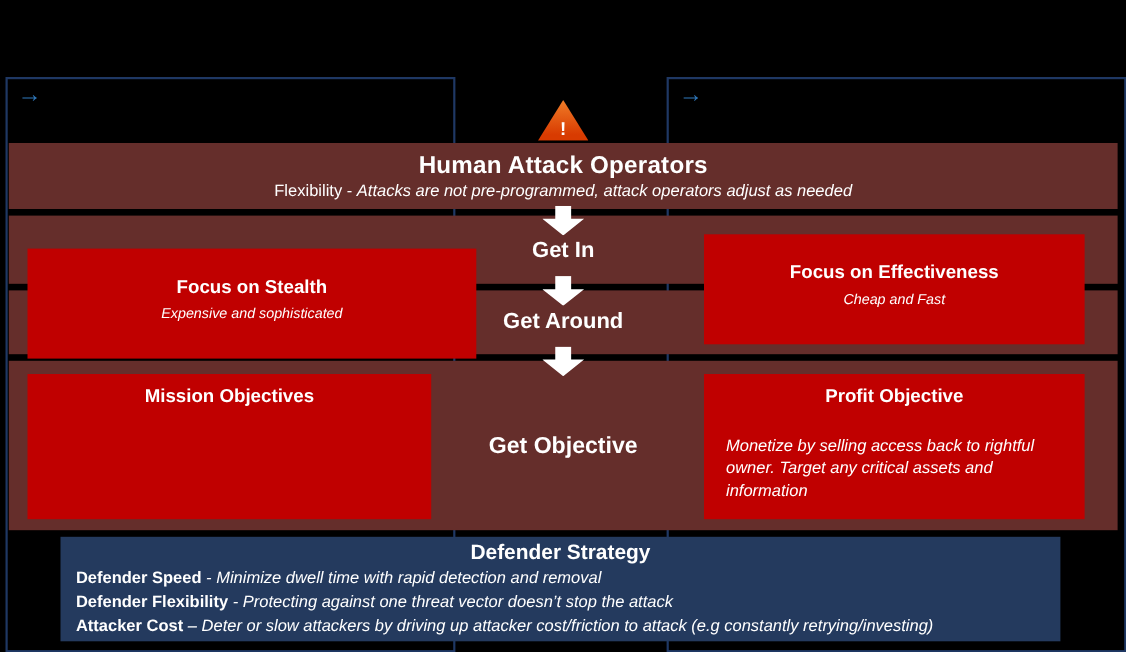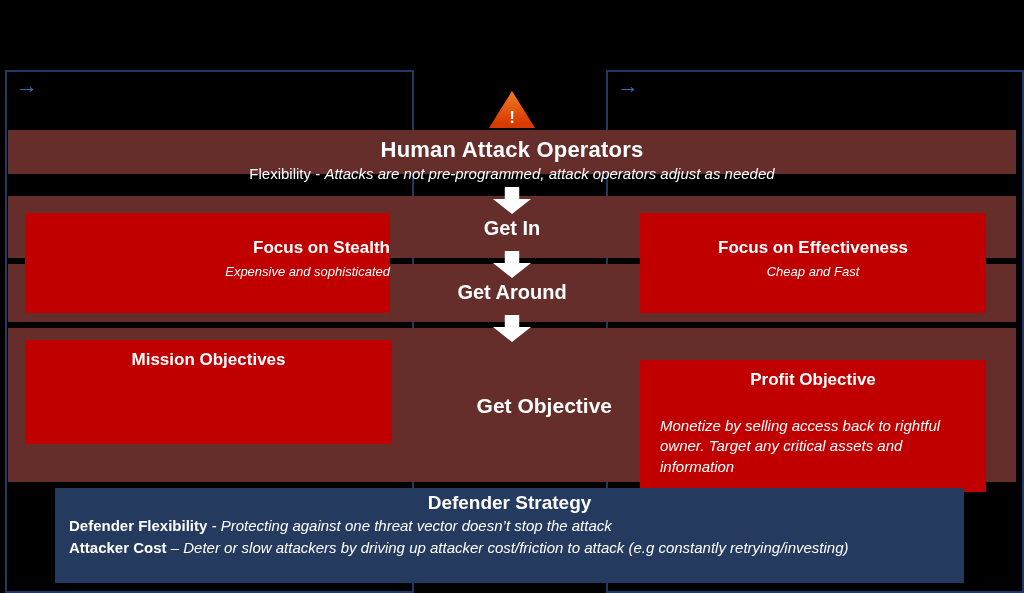--- a/index.html
+++ b/index.html
@@ -34,21 +34,21 @@
     line-height: 1;
   }
 
   
   .band {
     position: absolute;
     left: 8px;
     width: 1008px;
     background: var(--band-maroon, #652E2B);
   }
-  .band-operators { top: 130px; height: 44px; text-align: center; color: #fff; }
+  .band-operators { top: 130px; height: 60px; text-align: center; color: #fff; }
   .band-getin     { top: 196px; height: 62px; }
   .band-getaround { top: 264px; height: 58px; }
   .band-objective { top: 328px; height: 154px; }
 
   .band-title { font-size: 22px; font-weight: bold; padding-top: 7px; letter-spacing: 0.2px; }
   .band-subtitle { font-size: 15px; margin-top: 2px; }
   .band-subtitle b { font-weight: normal; }
   .band-subtitle i { }
 
   
@@ -58,24 +58,24 @@
     color: #fff;
   }
   .box-centered {
     display: flex;
     flex-direction: column;
     justify-content: center;
     align-items: center;
     text-align: center;
     padding-bottom: 10px;
   }
-  .stealth       { left: 25px;  top: 213px; width: 365px; height: 100px; align-items: flex-end; }
+  .stealth       { left: 25px;  top: 226px; width: 408px; height: 100px; }
   .effectiveness { left: 640px; top: 213px; width: 346px; height: 100px; }
-  .mission       { left: 25px;  top: 340px; width: 367px; height: 104px; padding: 10px 20px; }
-  .profit        { left: 640px; top: 340px; width: 346px; height: 132px; padding: 10px 20px; margin-top: 20px; }
+  .mission       { left: 25px;  top: 340px; width: 367px; height: 132px; padding: 10px 20px; }
+  .profit        { left: 640px; top: 340px; width: 346px; height: 132px; padding: 10px 20px; }
 
   .redbox-title { font-size: 17px; font-weight: bold; }
   .mission .redbox-title, .profit .redbox-title { text-align: center; }
   .redbox-sub { font-size: 13px; font-style: italic; margin-top: 6px; }
   .redbox-body {
     font-size: 15px;
     font-style: italic;
     margin-top: 26px;
     line-height: 1.35;
     text-align: left;
@@ -99,21 +99,21 @@
     position: absolute;
     left: 412px;
     width: 200px;
     text-align: center;
     color: #fff;
     font-weight: bold;
     font-size: 20px;
   }
   .l-getin     { top: 217px; }
   .l-getaround { top: 281px; }
-  .l-objective { top: 394px; font-size: 21px; text-align: right; }
+  .l-objective { top: 394px; font-size: 21px; }
 
   
   .warning {
     position: absolute;
     left: 489px;
     top: 91px;
     width: 46px;
     height: 37px;
     background: linear-gradient(180deg, #F07D28 0%, var(--warning-orange, #D83B01) 85%);
     clip-path: polygon(50% 0, 100% 100%, 0 100%);
@@ -190,20 +190,23 @@
   <div class="stage-label l-getaround">Get Around</div>
   <div class="stage-label l-objective">Get Objective</div>
 
   <div class="warning">
     <span class="warning-mark">!</span>
   </div>
 
   <div class="defender">
     <div class="defender-title">Defender Strategy</div>
     <div class="defender-line">
+      <b>Defender Speed </b><i>- Minimize dwell time with rapid detection and removal</i>
+    </div>
+    <div class="defender-line">
       <b>Defender Flexibility </b><i>- Protecting against one threat vector doesn’t stop the attack</i>
     </div>
     <div class="defender-line">
       <b>Attacker Cost </b><i>– Deter or slow attackers by driving up attacker cost/friction to attack (e.g constantly retrying/investing)</i>
     </div>
   </div>
 
 </div>
 
 </body></html>

